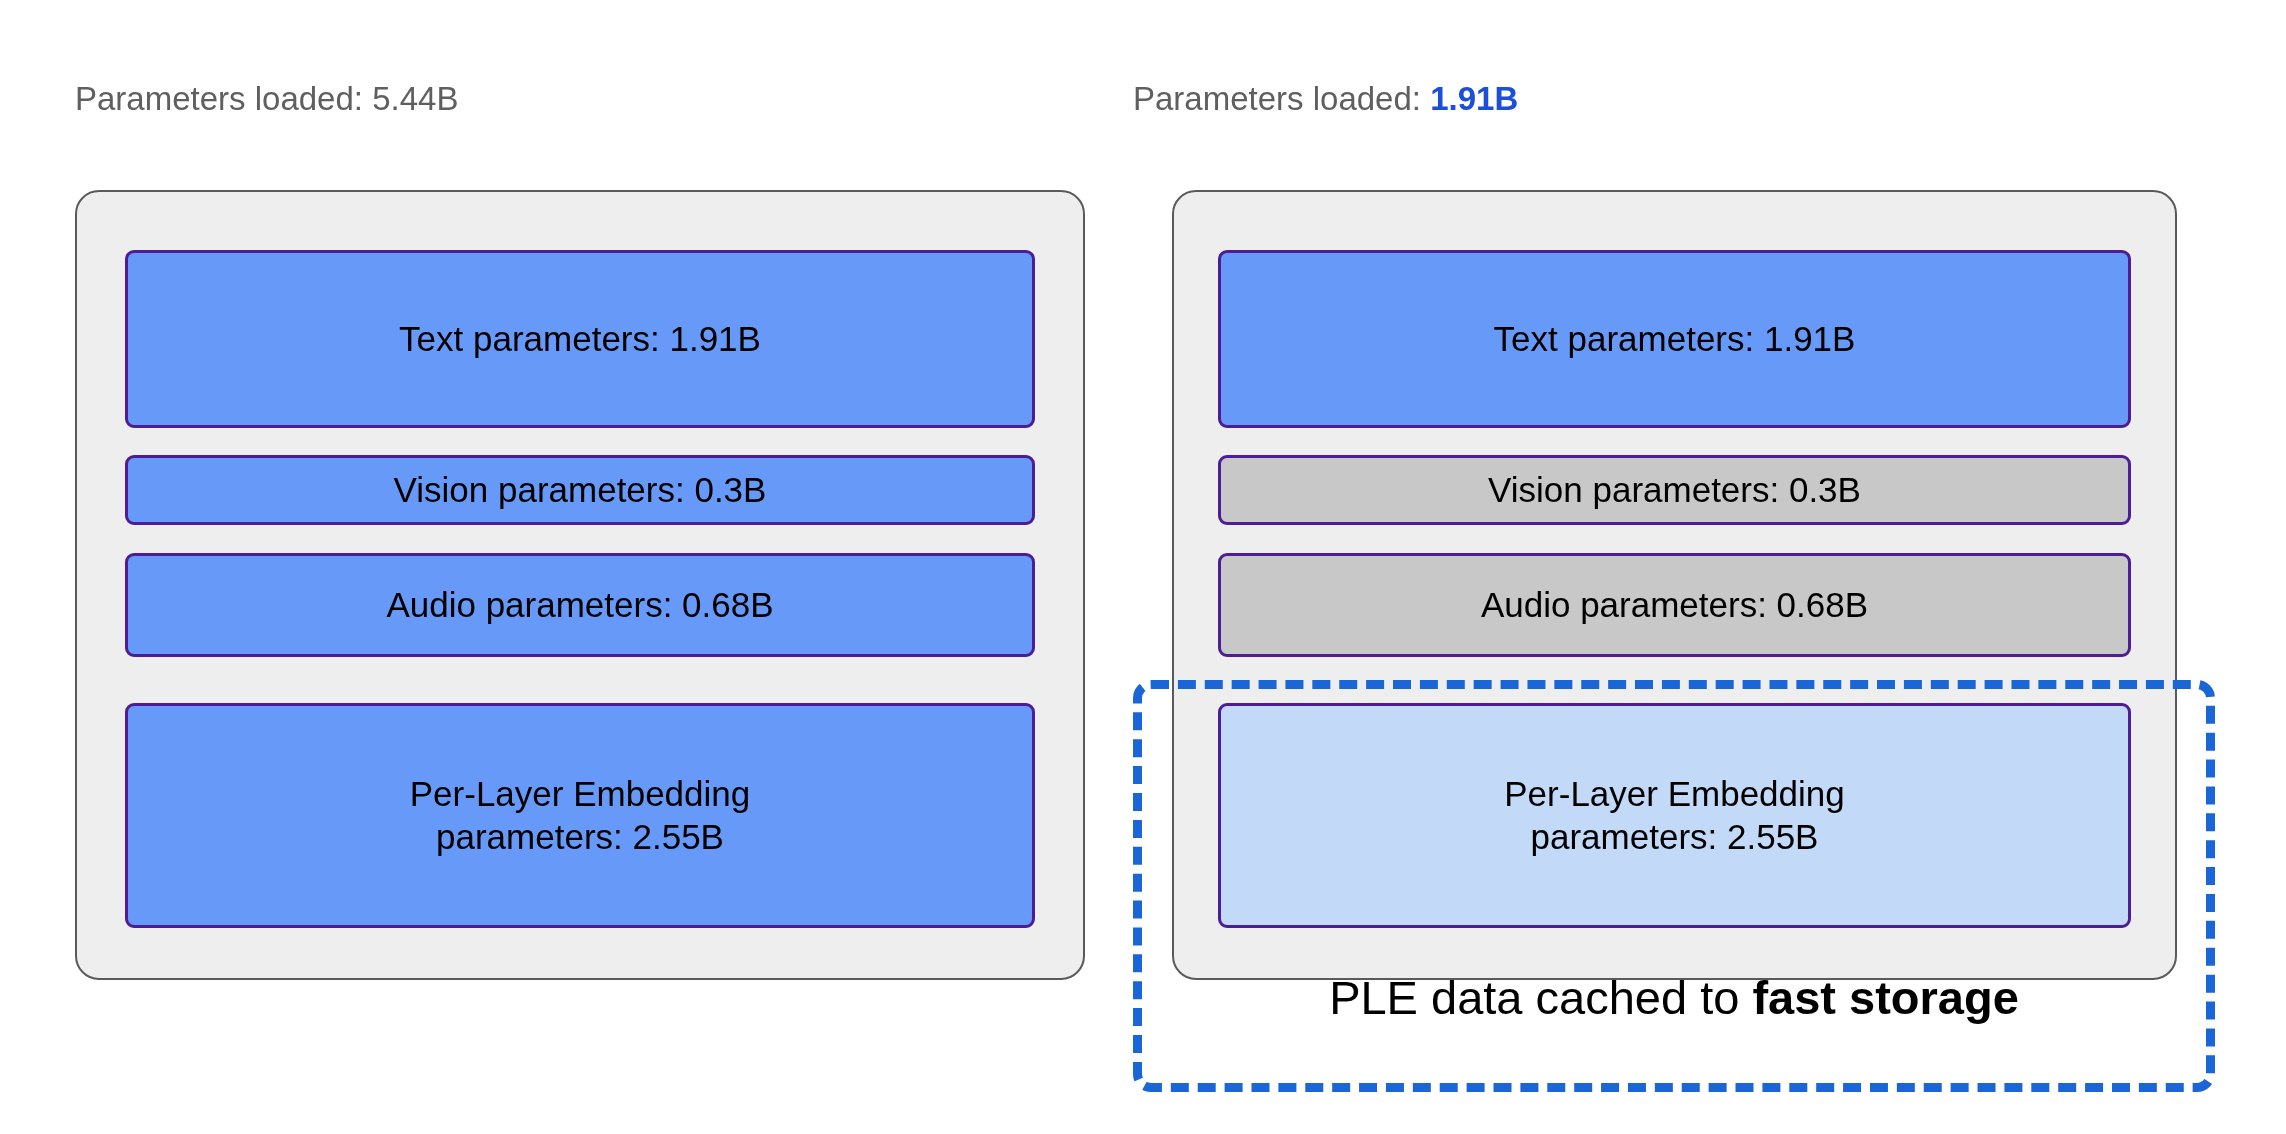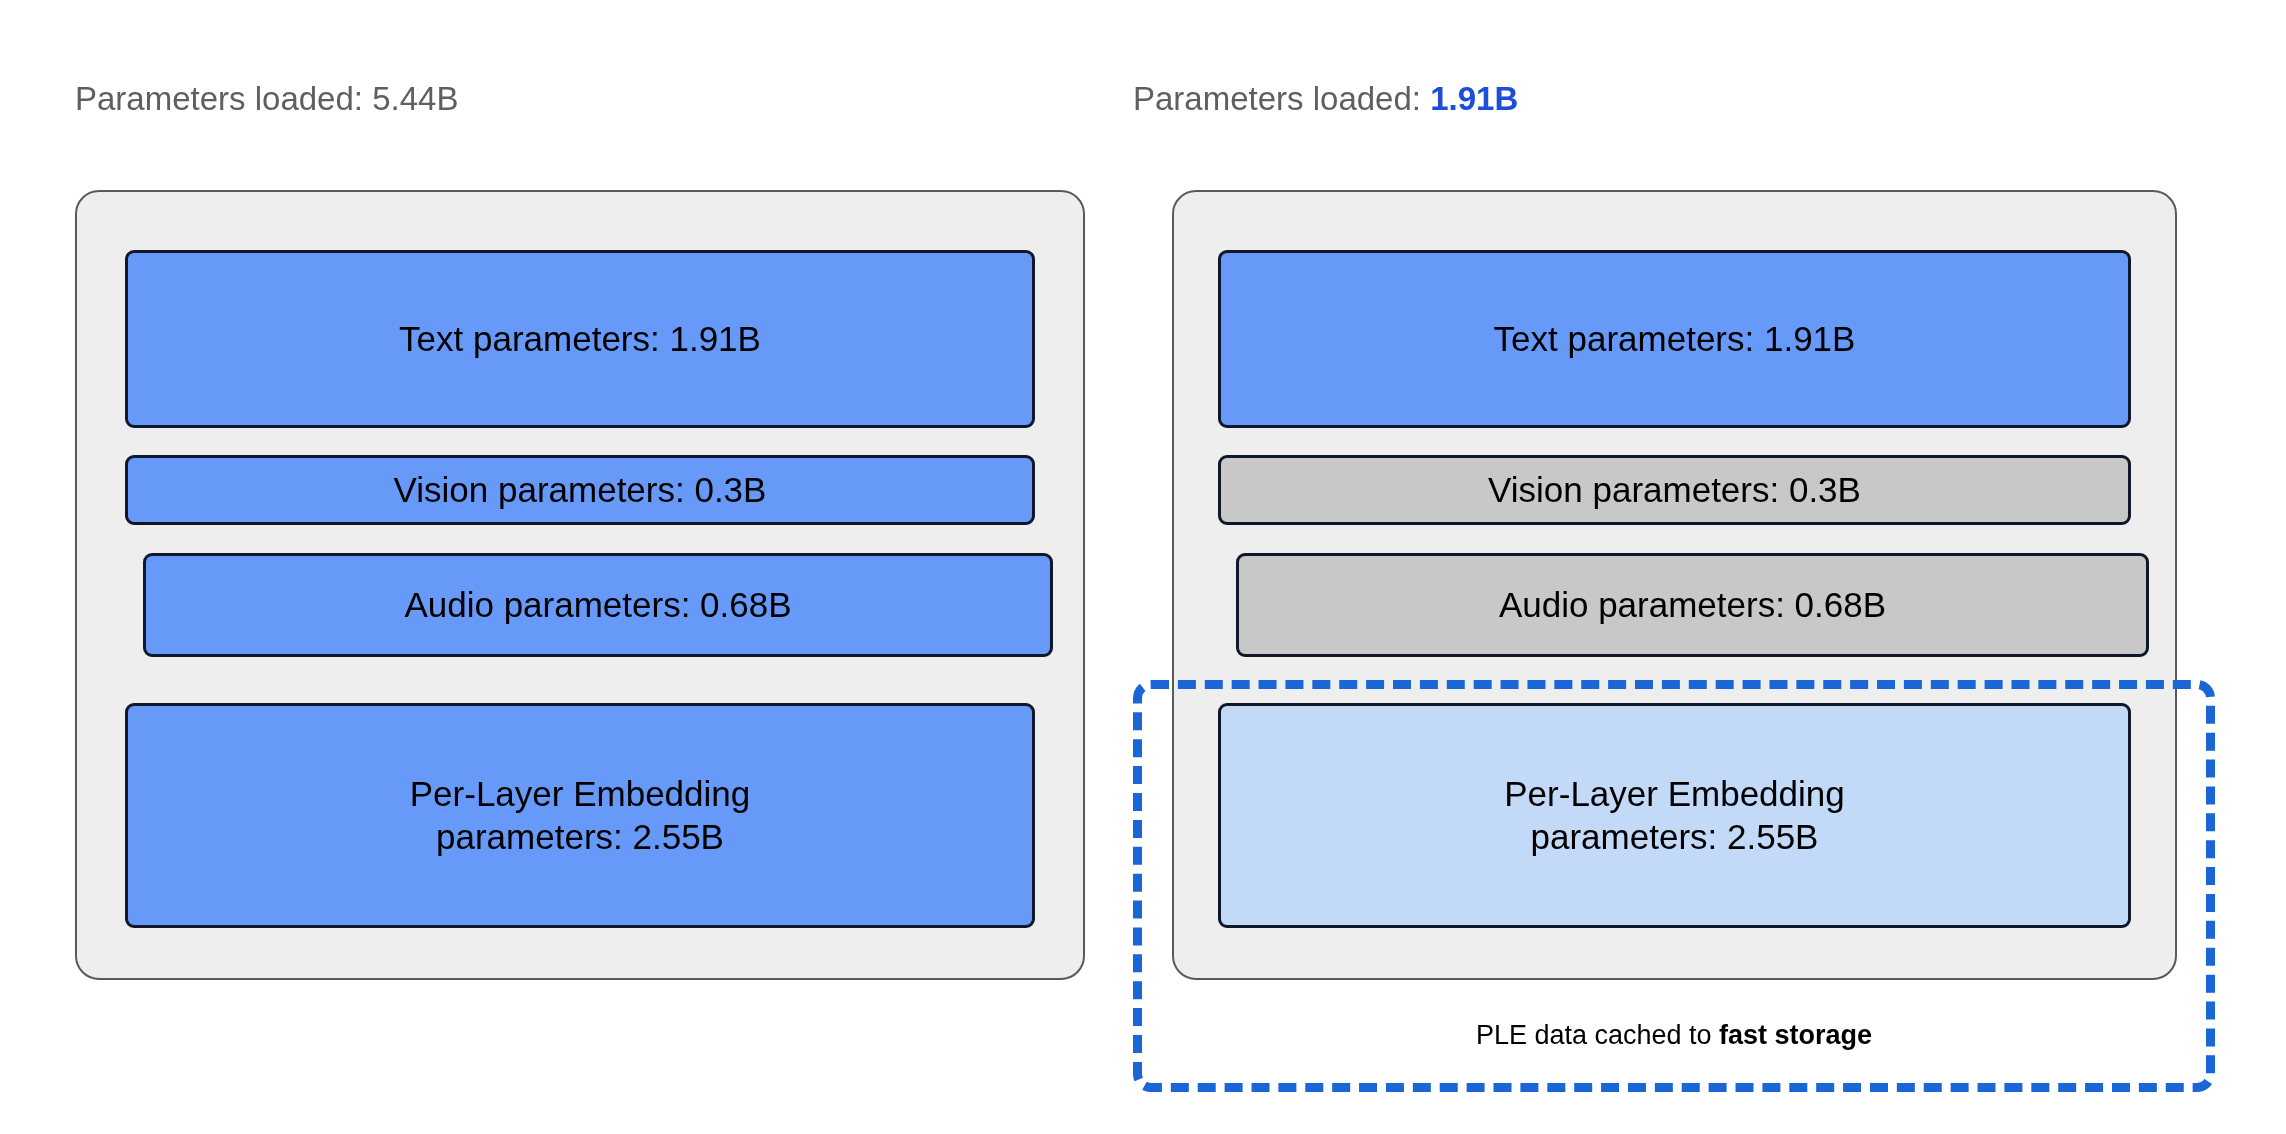--- a/index.html
+++ b/index.html
@@ -59,39 +59,39 @@
     border-radius: 24px;
     box-sizing: border-box;
   }
   .panel-left  { left: 75px;   top: 190px; width: 1010px; height: 790px; }
   .panel-right { left: 1172px; top: 190px; width: 1005px; height: 790px; }
 
   
   .block {
     position: absolute;
     box-sizing: border-box;
-    border: 3px solid #0f172a;
+    border: 3px solid #4c1d95;
     border-radius: 9px;
     display: flex;
     align-items: center;
     justify-content: center;
     text-align: center;
     color: #000000;
     font-size: 35px;
     line-height: 1.22;
     padding: 0 10px;
   }
   .block.fill-blue  { background: #6699f8; }
   .block.fill-grey  { background: #c8c8c8; }
   .block.fill-light { background: #c2d9f8; }
 
   
   .row-text   { top: 250px; height: 178px; }
   .row-vision { top: 455px; height: 70px;  }
-  .row-audio  { top: 553px; height: 104px; margin-left: 18px; }
+  .row-audio  { top: 553px; height: 104px; }
   .row-ple    { top: 703px; height: 225px; }
 
   
   .left-col  { left: 125px;  width: 910px; }
   .right-col { left: 1218px; width: 913px; }
 
   
   .dashed-region {
     position: absolute;
     left: 1133px;
@@ -100,24 +100,24 @@
     height: 412px;
     box-sizing: border-box;
     border: 9px dashed #1a66d6;
     border-radius: 18px;
     pointer-events: none;
   }
 
   .cache-caption {
     position: absolute;
     left: 1133px;
-    top: 1022px;
+    top: 974px;
     width: 1082px;
     text-align: center;
-    font-size: 27px;
+    font-size: 47px;
     color: #000000;
     white-space: nowrap;
     line-height: 1;
   }
   .cache-caption .strong { font-weight: bold; }
 </style>
 </head>
 <body>
 
 <div id="canvas">

